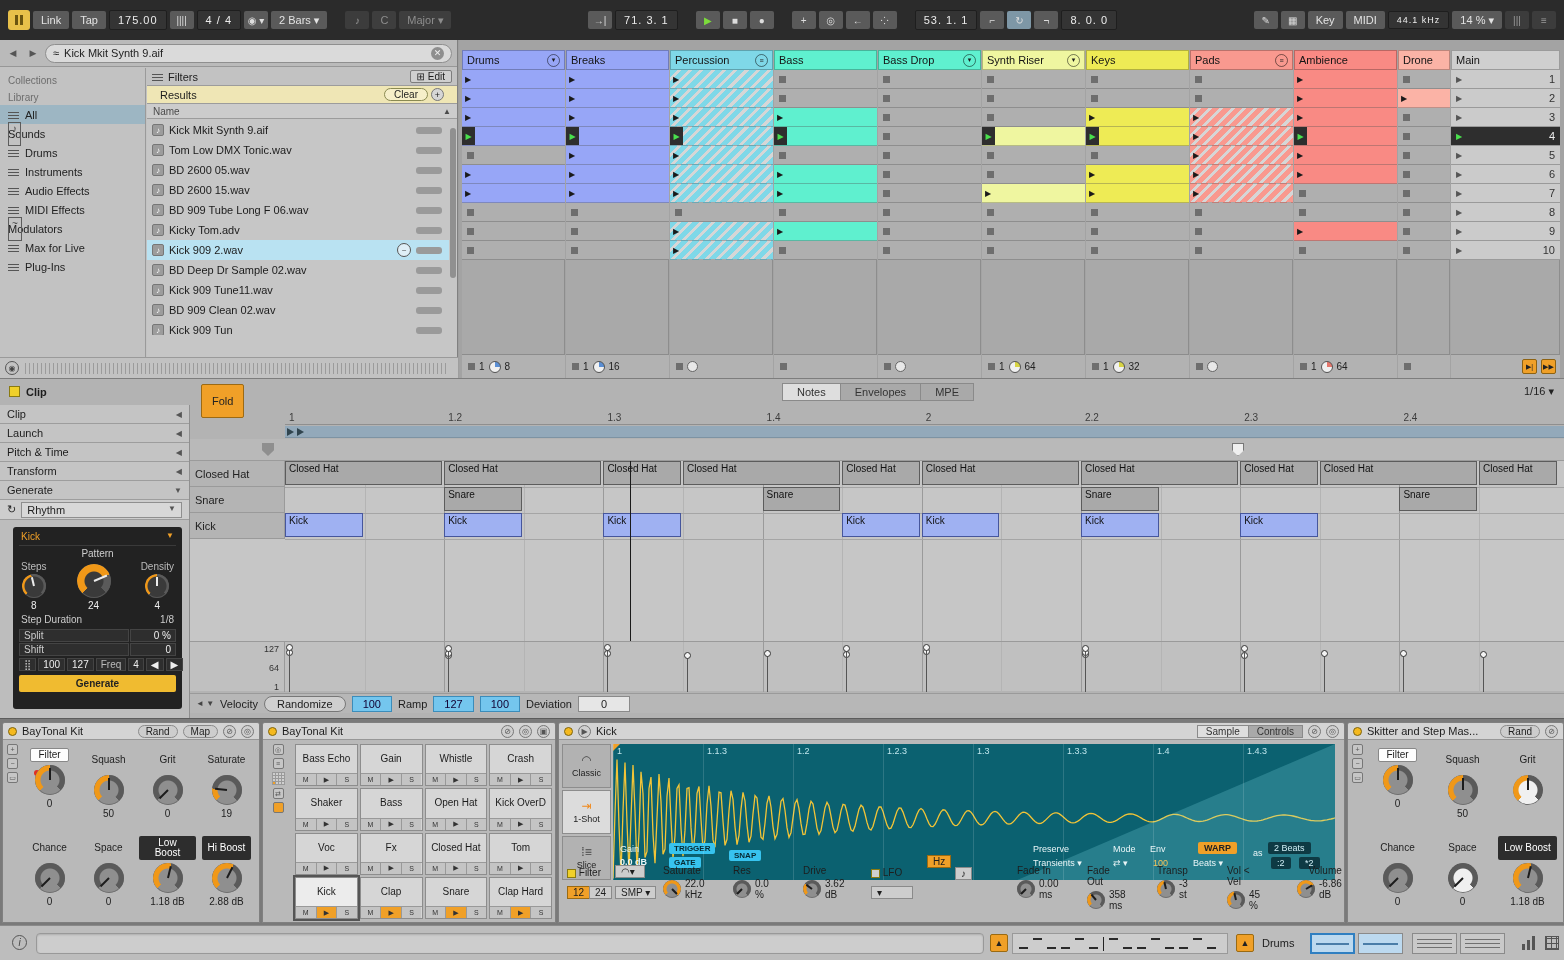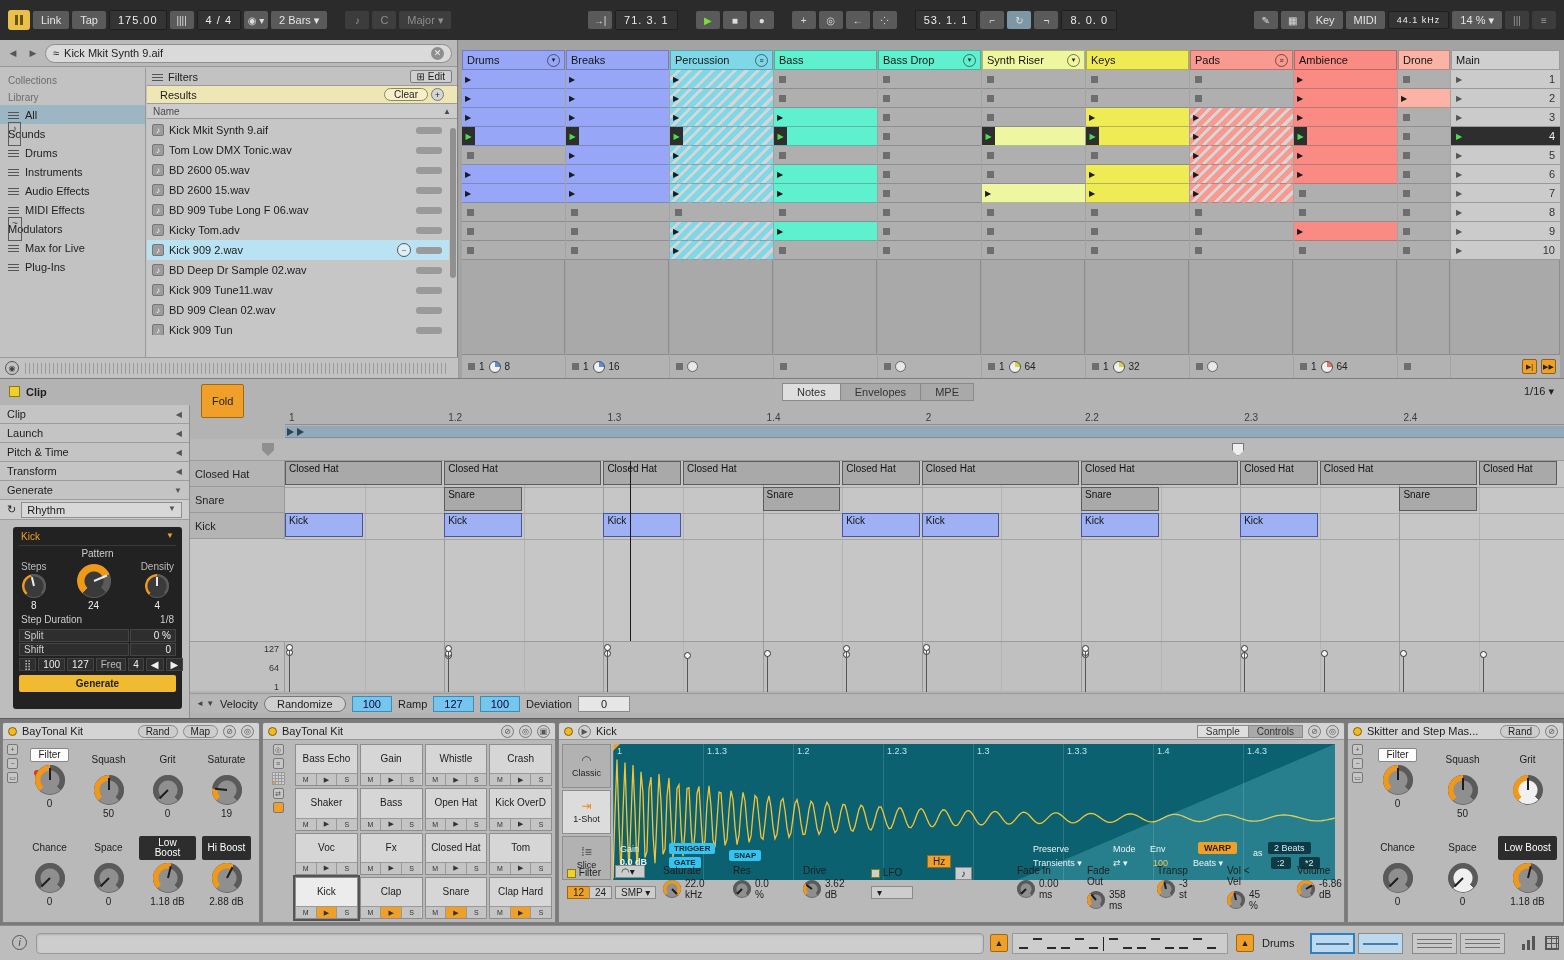--- a/index.html
+++ b/index.html
@@ -1492,21 +1492,21 @@
         <div class="kcol" style="left: 668px; top: 142px;">
           <span>Vol &lt; Vel</span>
           <div class="krow">
             <div class="knob k18" style="--a: 121.5deg; --p: 166.5deg;">
               <i></i>
               <b></b>
             </div>
             <span>45 %</span>
           </div>
         </div>
-        <div class="kcol" style="left: 738px; top: 142px;">
+        <div class="kcol" style="left: 738px; top: 142px; align-items: flex-end;">
           <span>Volume</span>
           <div class="krow">
             <div class="knob k18" style="--a: 194.4deg; --p: 239.4deg;">
               <i></i>
               <b></b>
             </div>
             <span>-6.86 dB</span>
           </div>
         </div>
       </div>

